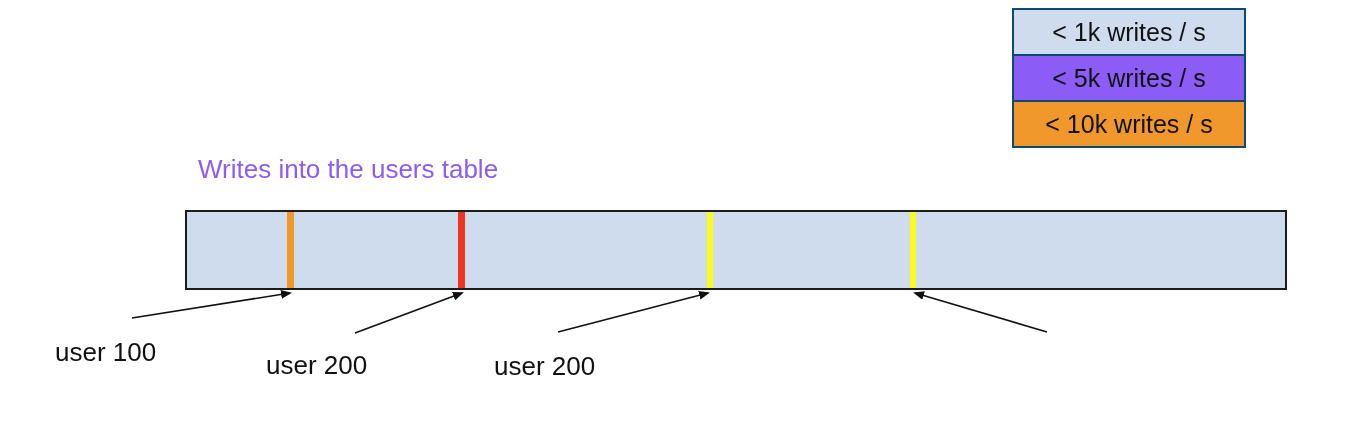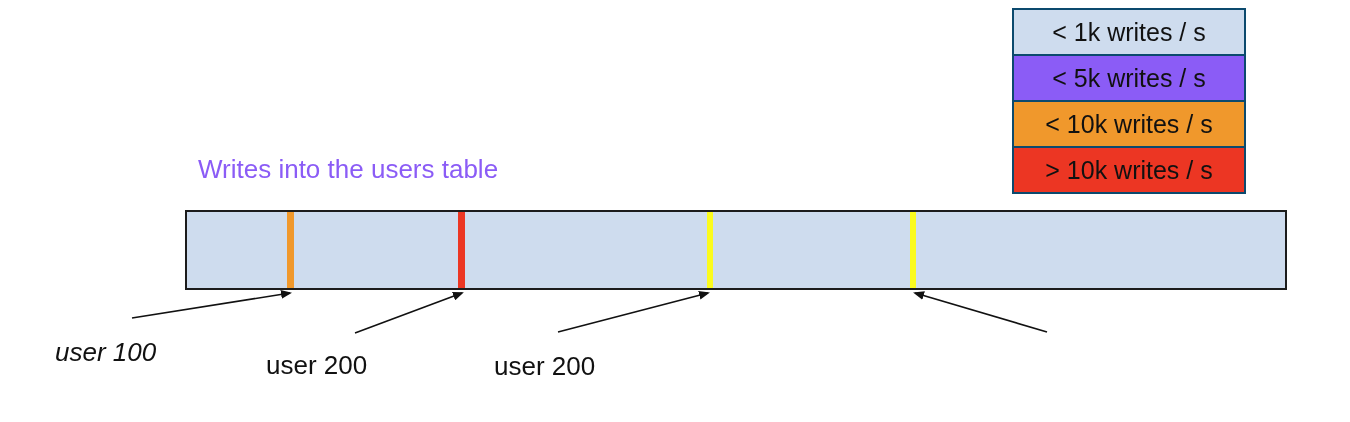--- a/index.html
+++ b/index.html
@@ -62,21 +62,21 @@
   .marker-2 { left: 271px; width: 7px; }
   .marker-3 { left: 520px; width: 6px; }
   .marker-4 { left: 723px; width: 6px; }
   
   .callout {
     position: absolute;
     font-size: 26px;
     color: #111111;
     white-space: nowrap;
   }
-  .callout-1 { left: 55px;  top: 337px; font-style: italic; }
+  .callout-1 { left: 55px;  top: 337px; }
   .callout-2 { left: 266px; top: 350px; }
   .callout-3 { left: 494px; top: 351px; }
   .callout-4 { left: 966px; top: 349px; }
   
   .arrows {
     position: absolute;
     left: 0;
     top: 0;
     width: 1350px;
     height: 422px;
@@ -87,21 +87,20 @@
 <body>
 
 <div class="canvas">
 
   <div class="diagram-title">Writes into the users table</div>
 
   <div class="legend">
     <div class="legend-row" style="background-color: rgb(206, 220, 238);">&lt; 1k writes / s</div>
     <div class="legend-row" style="background-color: #8b5cf6;">&lt; 5k writes / s</div>
     <div class="legend-row" style="background-color: rgb(240, 152, 44);">&lt; 10k writes / s</div>
-    <div class="legend-row" style="background-color: rgb(236, 54, 35);">&gt; 10k writes / s</div>
   </div>
 
   <div class="users-bar" style="background-color: rgb(206, 220, 238);">
     <div class="marker marker-1" style="background-color: rgb(240, 152, 44);"></div>
     <div class="marker marker-2" style="background-color: rgb(236, 54, 35);"></div>
     <div class="marker marker-3" style="background-color: rgb(251, 251, 30);"></div>
     <div class="marker marker-4" style="background-color: rgb(251, 251, 30);"></div>
   </div>
 
   <svg class="arrows" viewBox="0 0 1350 422" xmlns="http://www.w3.org/2000/svg">

